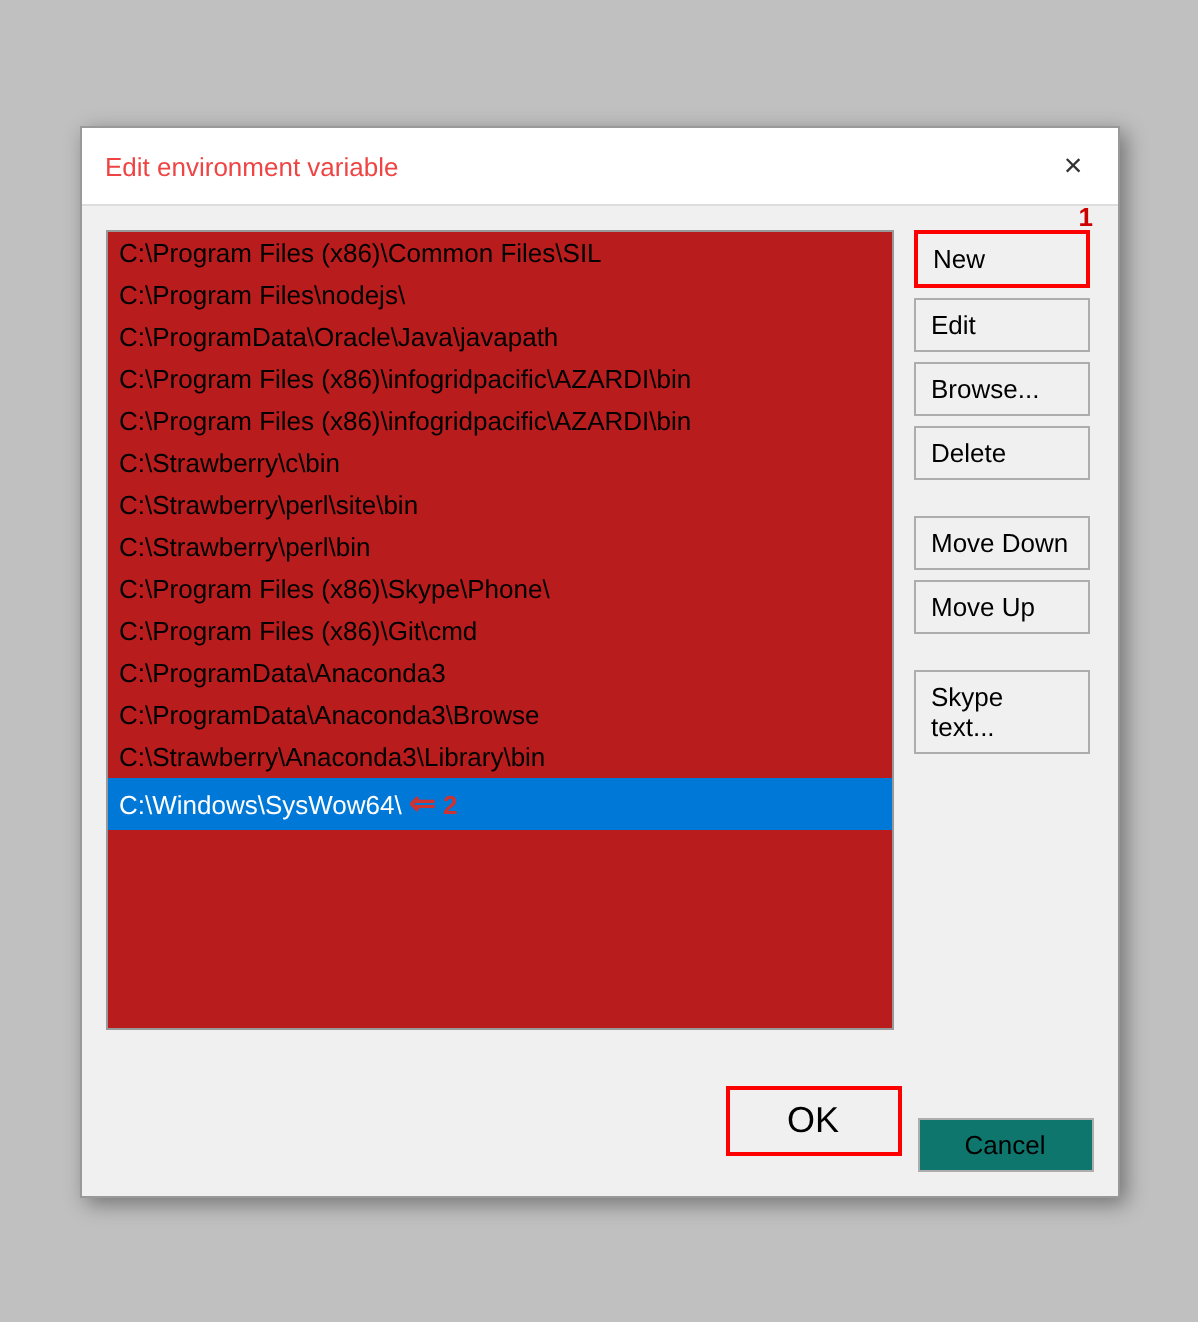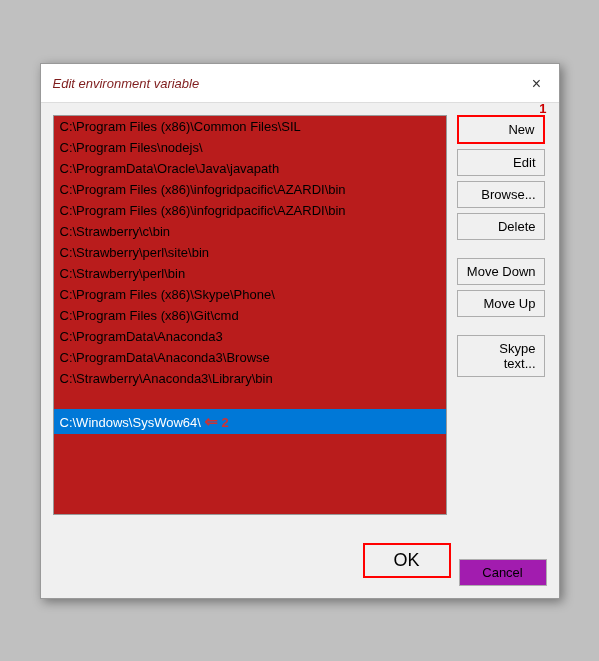--- a/index.html
+++ b/index.html
@@ -33,22 +33,21 @@
       background: #ffffff;
       padding: 10px 12px 8px 12px;
       display: flex;
       align-items: center;
       justify-content: space-between;
       border-bottom: 1px solid #ddd;
     }
 
     .title-bar-text {
       font-size: 13px;
-      color: #7f1d1d;
-      font-style: italic;
+      color: #ef4444;
     }
 
     .close-btn {
       width: 20px;
       height: 20px;
       display: flex;
       align-items: center;
       justify-content: center;
       cursor: pointer;
       font-size: 16px;
@@ -76,37 +75,36 @@
     .list-item {
       padding: 3px 6px;
       cursor: pointer;
       white-space: nowrap;
       color: #000;
     }
 
     .list-item.selected {
       background: #0078d7;
       color: #fff;
-      margin-top: 20px;
     }
 
     .buttons-panel {
       display: flex;
       flex-direction: column;
       gap: 5px;
       width: 90px;
     }
 
     .btn {
       width: 88px;
       padding: 5px 8px;
       background: #f0f0f0;
       border: 1px solid #adadad;
       cursor: pointer;
-      text-align: right;
+      text-align: left;
       font-size: 13px;
       color: #000;
     }
 
     .btn-new {
       border: 2px solid #ff0000;
       background: #f0f0f0;
     }
 
     .btn-spacer {
@@ -132,21 +130,21 @@
       border: 2px solid #ff0000;
       cursor: pointer;
       text-align: center;
       font-size: 18px;
       color: #000;
     }
 
     .btn-cancel {
       width: 88px;
       padding: 5px 8px;
-      background: #a21caf;
+      background: #0f766e;
       border: 1px solid #adadad;
       cursor: pointer;
       text-align: center;
       font-size: 13px;
       color: #000;
       margin-top: 24px;
     }
 
     .annotation-num {
       color: #cc0000;

